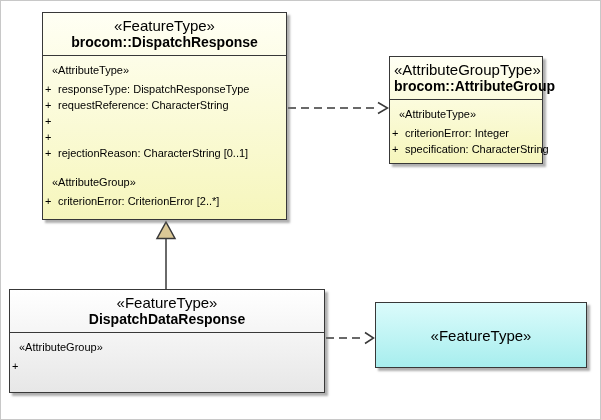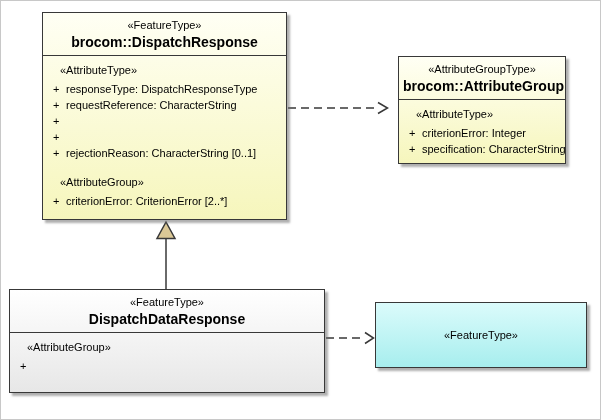--- a/index.html
+++ b/index.html
@@ -30,24 +30,24 @@
     color: #000;
   }
   .fill-yellow { background: linear-gradient(180deg, #fffff4 0%, #f6f6bc 100%); }
   .fill-gray   { background: linear-gradient(180deg, #ffffff 0%, #e7e7e7 100%); }
   .fill-cyan   { background: linear-gradient(180deg, #dbfbfb 0%, #a7eeee 100%); }
   .class-header {
     text-align: center;
     padding: 6px 4px 5px 4px;
     border-bottom: 1px solid #383838;
   }
-  .stereotype { display: block; font-size: 11px; line-height: 13px; }
+  .stereotype { display: block; font-size: 15px; line-height: 13px; }
   .class-name { display: block; font-weight: bold; font-size: 14px; line-height: 15px; margin-top: 3px; }
   .class-name.italic { font-style: italic; }
-  .compartment { padding: 4px 6px 4px 8px; }
+  .compartment { padding: 4px 6px 4px 0; }
   .section-title { padding: 4px 0 4px 9px; line-height: 13px; }
   .section-title.sec2 { margin-top: 11px; }
   .attr-row { display: flex; line-height: 16px; white-space: nowrap; }
   .attr-vis { width: 15px; flex: none; text-align: left; padding-left: 2px; }
   .centered-header {
     display: flex; flex-direction: column; justify-content: center;
     height: 100%; text-align: center; padding: 4px;
   }
 </style>
 </head>
@@ -99,21 +99,21 @@
         <span>rejectionReason: CharacterString [0..1]</span>
       </div>
       <div class="section-title sec2">«AttributeGroup»</div>
       <div class="attr-row">
         <span class="attr-vis">+</span>
         <span>criterionError: CriterionError [2..*]</span>
       </div>
     </div>
   </div>
 
-  <div class="uml-class fill-yellow" style="left:388px; top:55px; width:168px; height:108px;margin-left:9px;">
+  <div class="uml-class fill-yellow" style="left:388px; top:55px; width:154px; height:108px;">
     <div class="class-header">
       <span class="stereotype">«AttributeGroupType»</span>
       <span class="class-name">brocom::AttributeGroup</span>
     </div>
     <div class="compartment">
       <div class="section-title">«AttributeType»</div>
       <div class="attr-row">
         <span class="attr-vis">+</span>
         <span>criterionError: Integer</span>
       </div>

